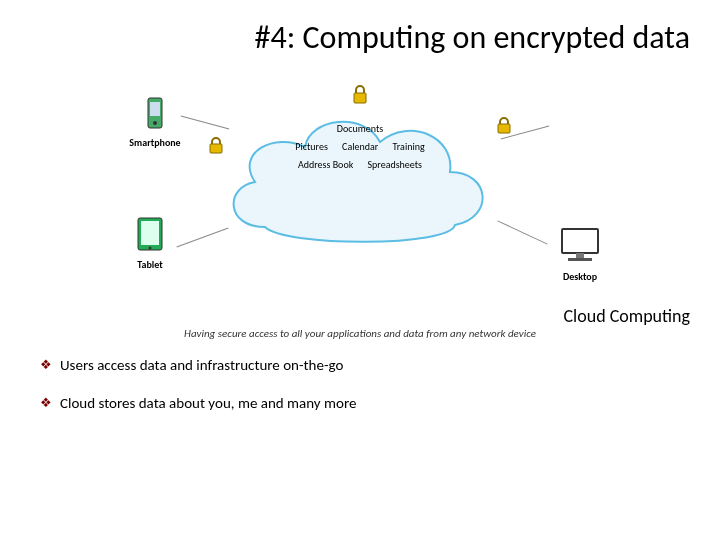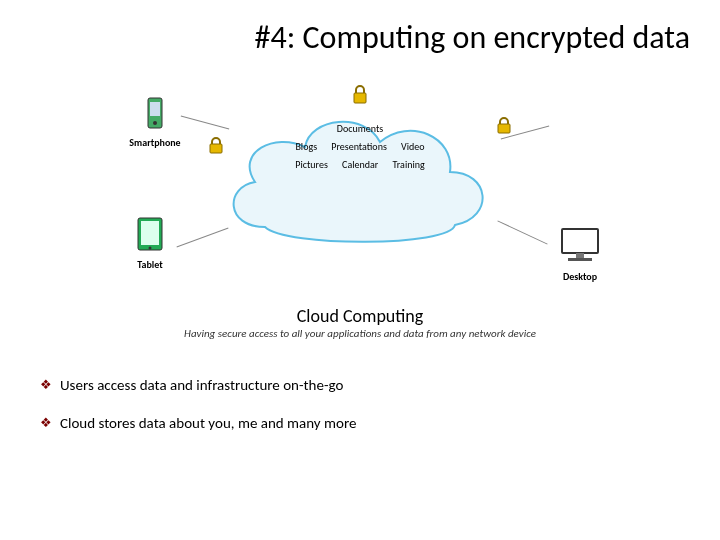--- a/index.html
+++ b/index.html
@@ -69,31 +69,31 @@
   .device .icon {
     display: block;
     margin: 0 auto 2px auto;
   }
   .smartphone { left: 40px; top: 20px; width: 70px; }
   .tablet { left: 40px; top: 140px; width: 60px; }
   .laptop { right: 30px; top: 30px; width: 60px; }
   .desktop { right: 30px; top: 150px; width: 60px; }
   .line { position: absolute; background: #888; height: 1px; }
   .cc-title {
-    text-align: center;
+    text-align: right;
     font-size: 18px;
     font-weight: 400;
     margin-top: 4px;
   }
   .cc-sub {
     text-align: center;
     font-size: 11px;
     font-style: italic;
     color: #333;
-    margin-bottom: 36px;
+    margin-bottom: 16px;
   }
   .bullets {
     padding: 0 10px;
   }
   .bullets li {
     list-style: none;
     font-size: 15px;
     margin-bottom: 20px;
     position: relative;
     padding-left: 20px;
@@ -119,28 +119,27 @@
       <svg viewBox="0 0 290 160">
         <path d="M50 130 C10 130 10 90 40 85 C20 55 60 35 90 50 C95 20 150 15 165 45 C195 20 240 40 235 75 C275 75 280 120 240 128 C235 150 70 150 50 130 Z" fill="#eaf6fb" stroke="#5bbde4" stroke-width="2"></path>
       </svg>
     </div>
 
     <div class="cloud-items">
       <div>
         <span>Documents</span>
       </div>
       <div>
-        <span>Blogs</span>
-        <span>Presentations</span>
-        <span>Video</span>
-      </div>
-      <div>
         <span>Pictures</span>
         <span>Calendar</span>
         <span>Training</span>
+      </div>
+      <div>
+        <span>Address Book</span>
+        <span>Spreadsheets</span>
       </div>
     </div>
 
     <span class="lock-top">
       <svg width="18" height="20">
           <rect x="3" y="8" width="12" height="10" rx="1" fill="#e6b800" stroke="#8a6d00"></rect>
           <path d="M5 8 V5 a4 4 0 0 1 8 0 V8" fill="none" stroke="#8a6d00" stroke-width="2"></path>
         </svg>
     </span>
     <span class="lock-left">

